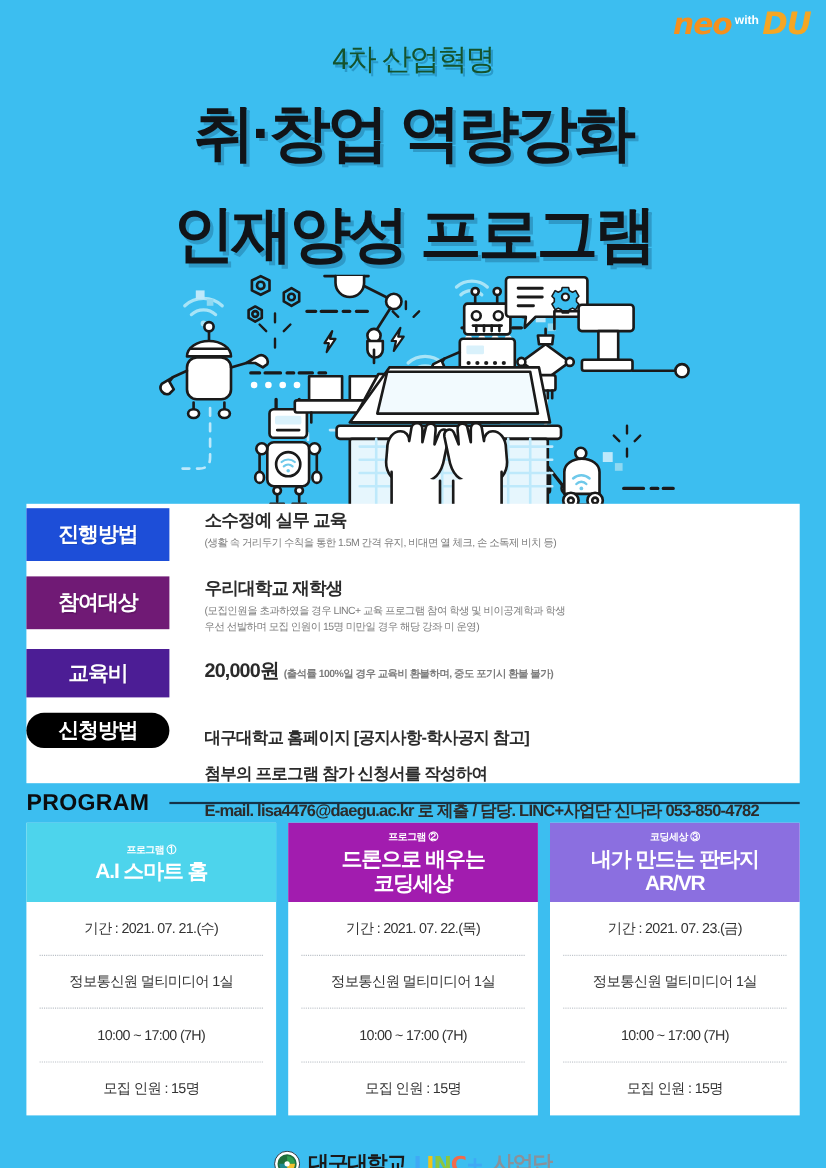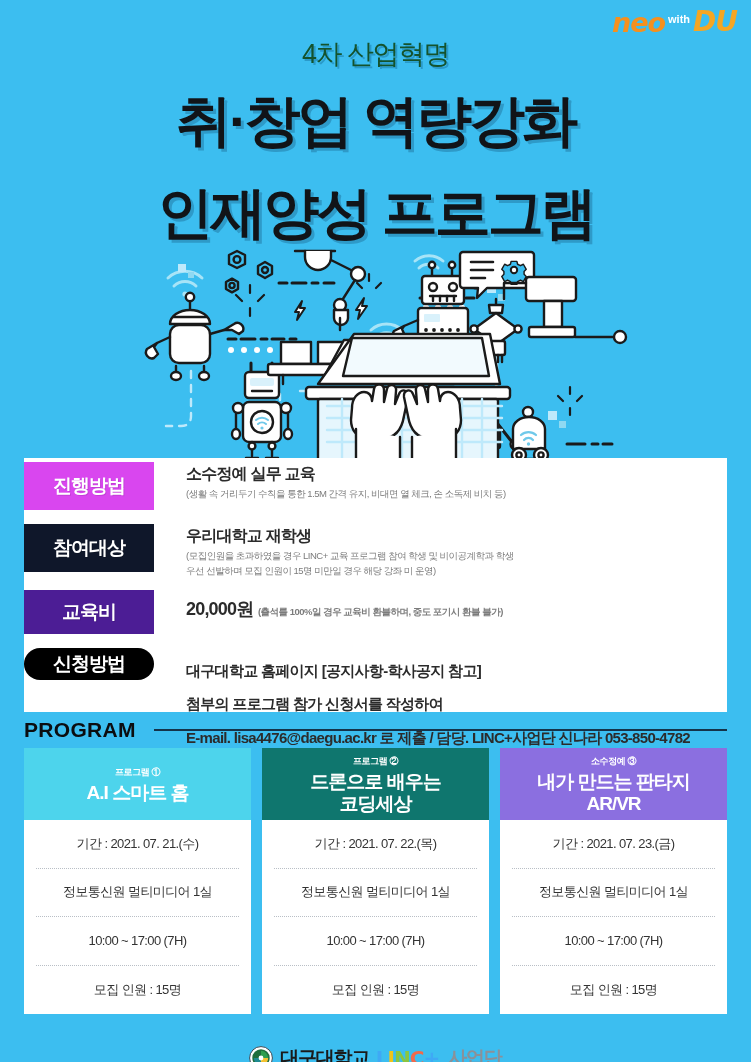--- a/index.html
+++ b/index.html
@@ -76,23 +76,23 @@
     font-size:9.5px; color:#7C7C7C; letter-spacing:-0.5px;
     line-height:1.5; margin-top:3px;
   }
   .b-inline { font-size:9.5px; color:#7C7C7C; letter-spacing:-0.5px; font-weight:bold; }
   .b-line {
     font-size:15px; color:#2B2B2B; letter-spacing:-0.7px;
     line-height:1.42; font-weight:bold;margin-top:12px;
   }
 
   .r1 { height:48px; margin-top:4px; }
-  .r1 .row-lbl { height:48px; background:#d946ef; }
+  .r1 .row-lbl { height:48px; background:#1d4ed8; }
   .r2 { height:48px; margin-top:14px; }
-  .r2 .row-lbl { height:48px; background:#0f172a;text-align:center; }
+  .r2 .row-lbl { height:48px; background:#701a75;text-align:center; }
   .r3 { height:44px; margin-top:18px; }
   .r3 .row-lbl { height:44px; background:#4c1d95; }
   .r4 { height:48px; margin-top:14px; }
   .r4 .row-lbl { height:32px; background:#000000;border-radius:23px; }
   .r4 .row-body { padding-top:0px; }
 
   
   .prog-hd {
     position:absolute; left:24px; top:718px;
     width:703px; display:flex; align-items:center; gap:18px;
@@ -117,21 +117,21 @@
   }
   .card-hd-tag {
     font-size:9px; font-weight:bold; letter-spacing:-0.4px;
     margin-bottom:3px;
   }
   .card-hd-title {
     font-size:19px; font-weight:bold; letter-spacing:-1px;
     line-height:1.18;
   }
   .c1 .card-hd { background:#4DD4EC; }
-  .c2 .card-hd { background:#0f766e; }
+  .c2 .card-hd { background:#a21caf; }
   .c3 .card-hd { background:#8B6FE0; }
 
   .card-body { padding:0 12px; }
   .cell {
     height:48.5px; display:flex; align-items:center; justify-content:center;
     font-size:13px; color:#333333; letter-spacing:-0.6px;
     border-bottom:1px dotted #B9BFC6;
   }
   .cell:last-child { border-bottom:none; }
 
@@ -503,21 +503,21 @@
     <div class="card-body">
       <div class="cell">기간 : 2021. 07. 22.(목)</div>
       <div class="cell">정보통신원 멀티미디어 1실</div>
       <div class="cell">10:00 ~ 17:00 (7H)</div>
       <div class="cell">모집 인원 : 15명</div>
     </div>
   </div>
 
   <div class="card c3">
     <div class="card-hd">
-      <div class="card-hd-tag">소수정예 ③</div>
+      <div class="card-hd-tag">코딩세상 ③</div>
       <div class="card-hd-title">내가 만드는 판타지</div>
       <div class="card-hd-title">AR/VR</div>
     </div>
     <div class="card-body">
       <div class="cell">기간 : 2021. 07. 23.(금)</div>
       <div class="cell">정보통신원 멀티미디어 1실</div>
       <div class="cell">10:00 ~ 17:00 (7H)</div>
       <div class="cell">모집 인원 : 15명</div>
     </div>
   </div>

